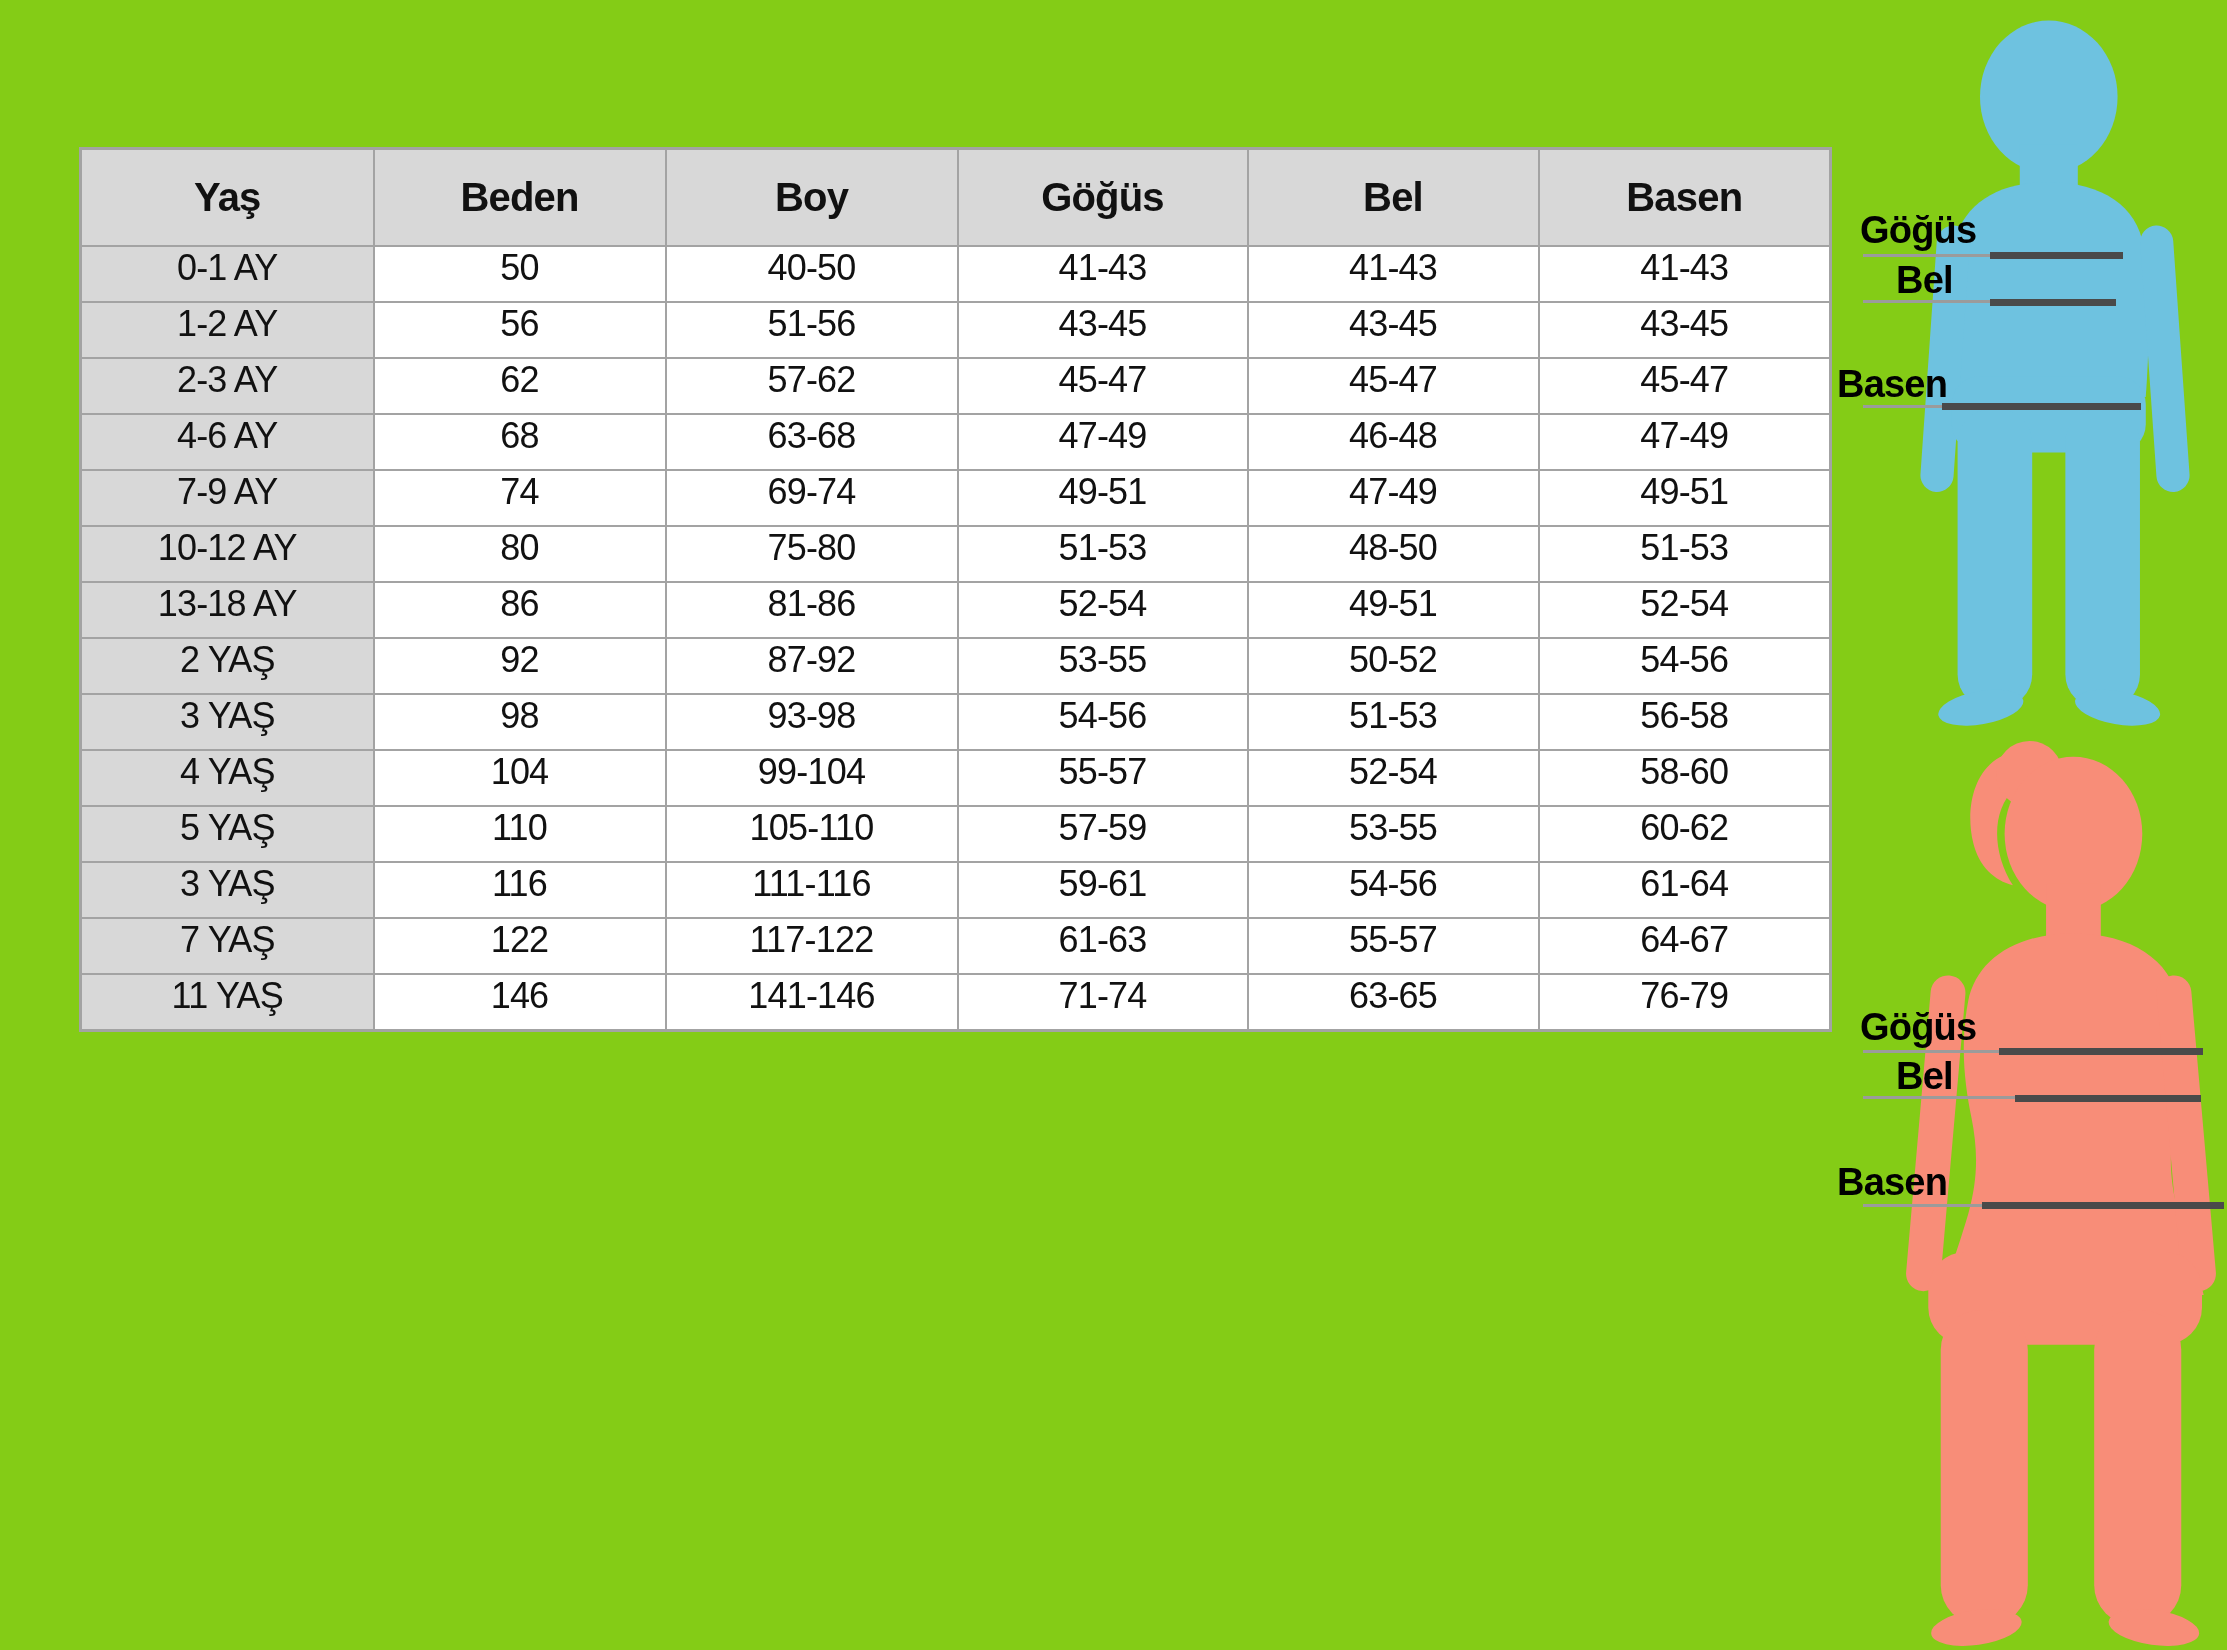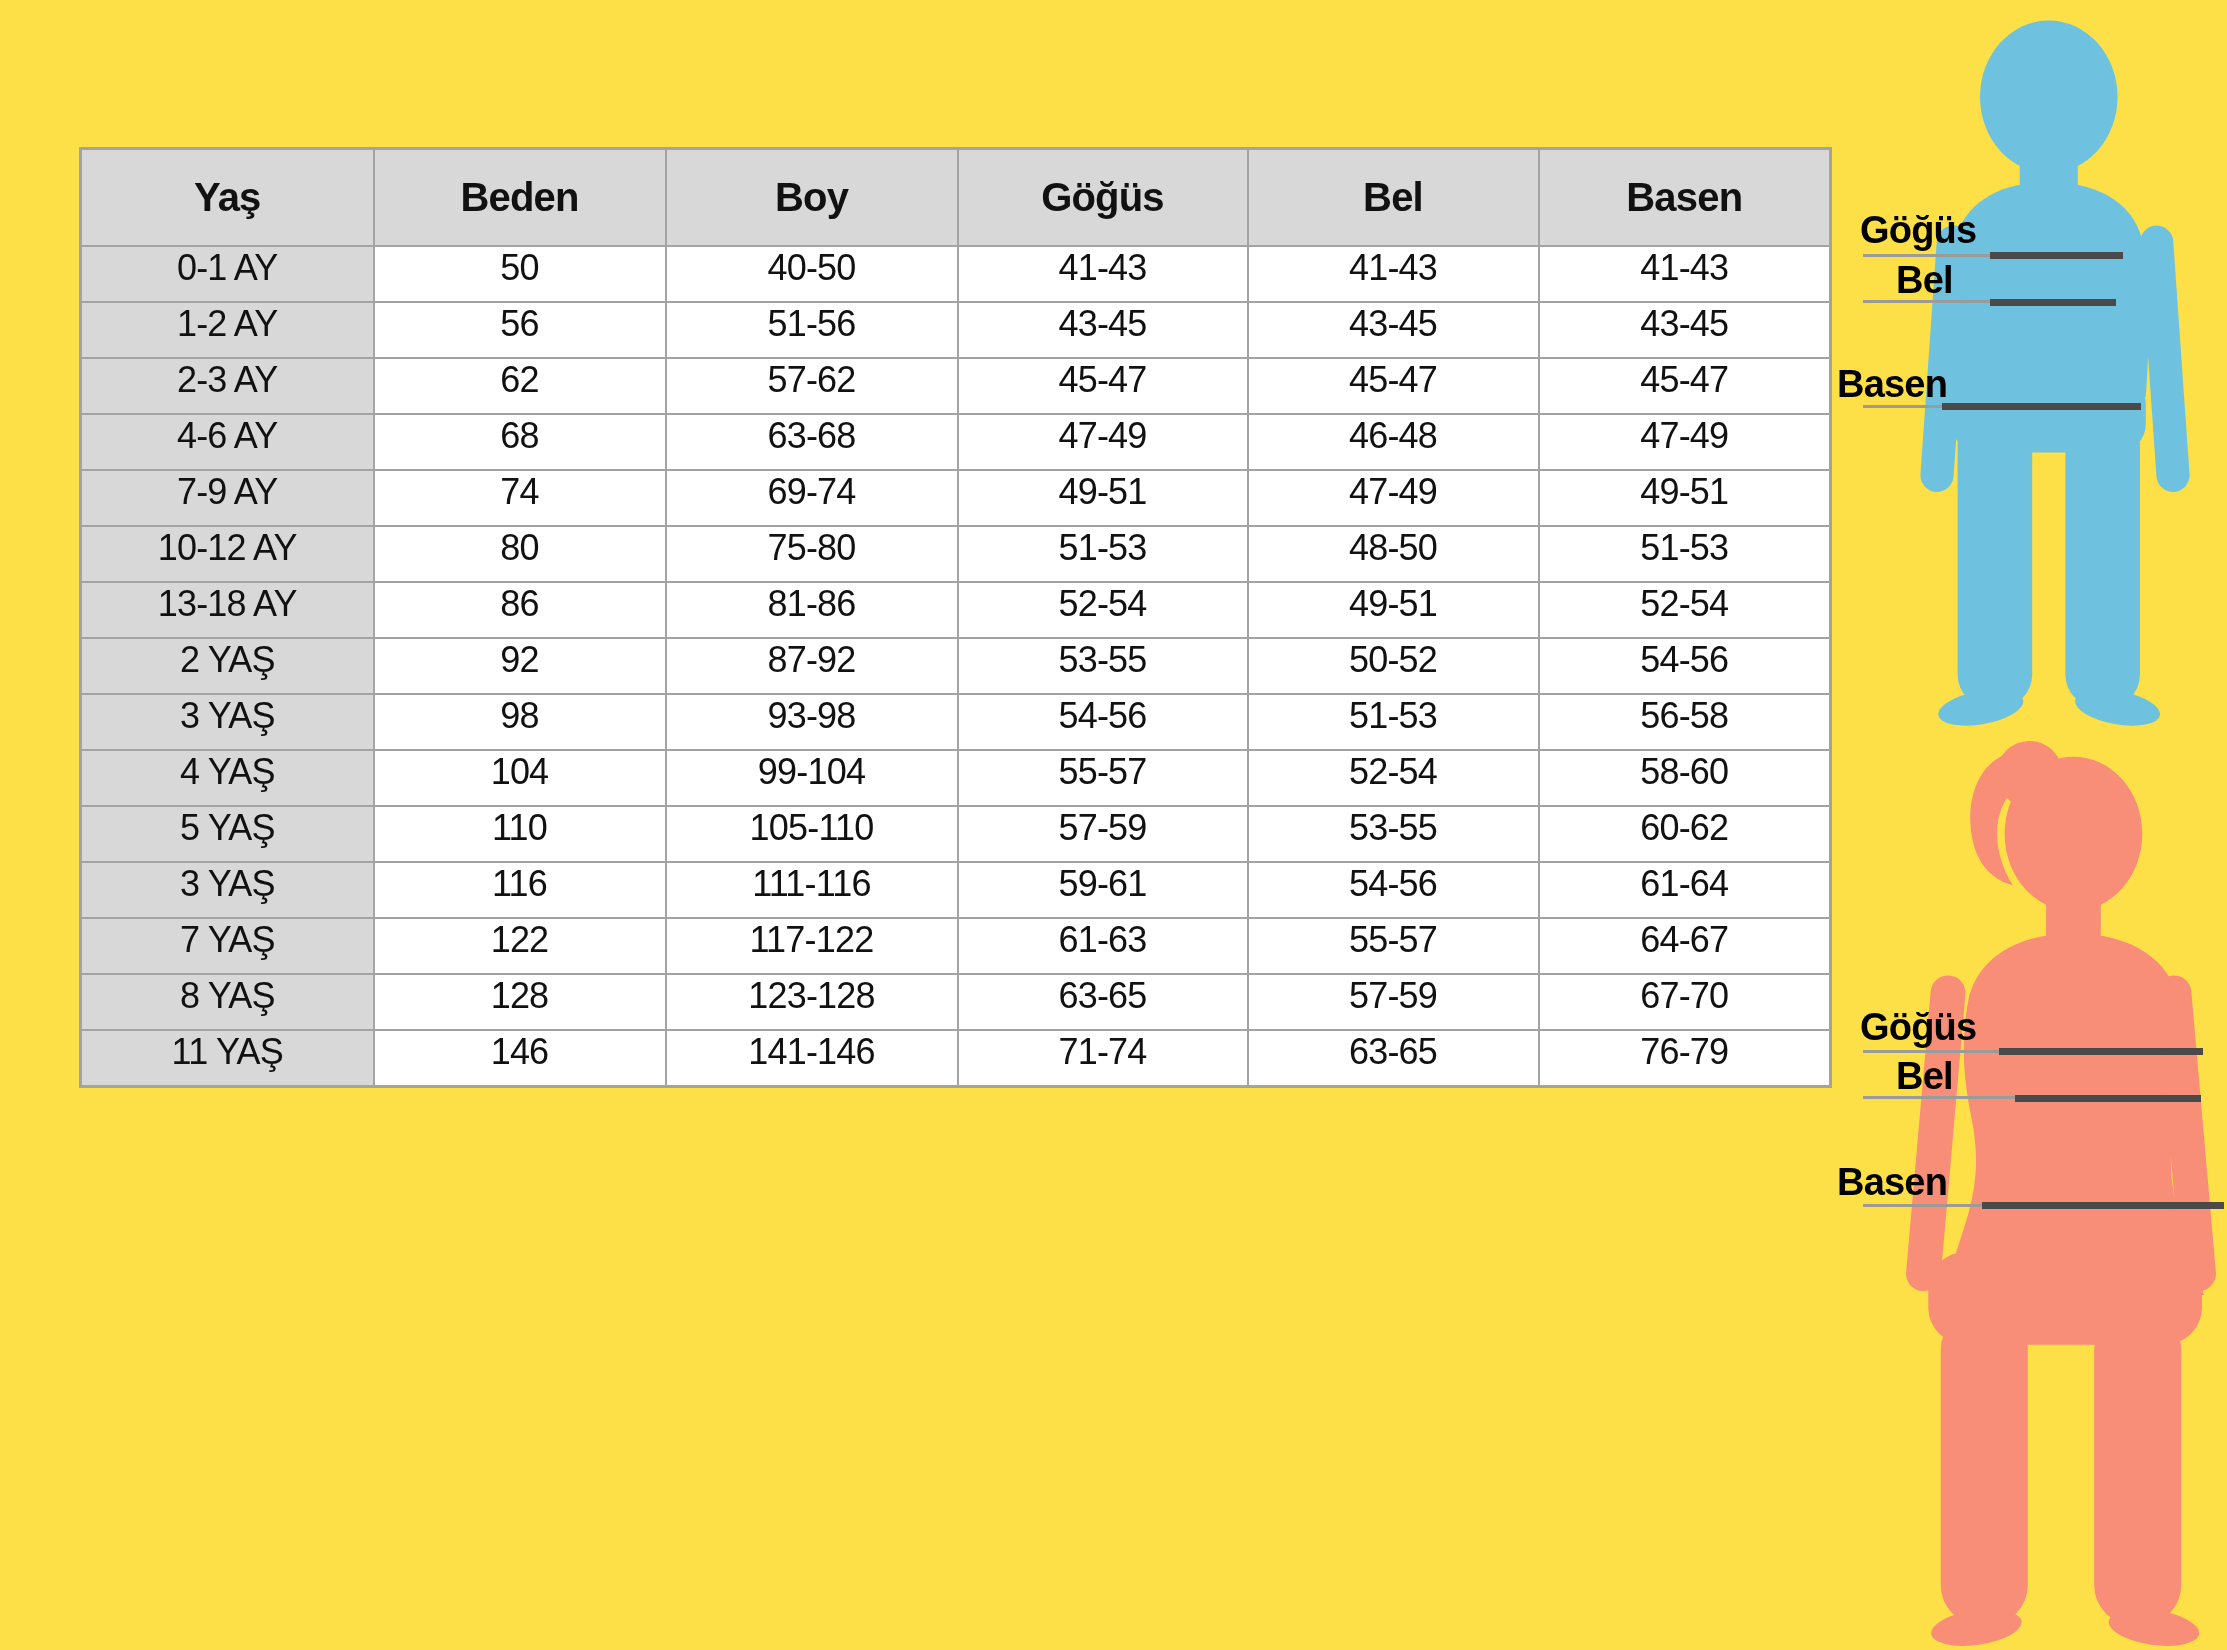--- a/index.html
+++ b/index.html
@@ -1,19 +1,19 @@
 <!DOCTYPE html>
 <html style="--header_bg: #d8d8d8; --border: #a3a3a3; --text: #111111; --line_dark: #4a4a4a; --line_light: #9b9b9b; --boy: #6ec2e0; --girl: #f88d78;font-size:13.3px"><head>
 <meta charset="utf-8">
 <style>
   html,body{margin:0;padding:0;background:#ffffff;}
   .page{
     position:relative;
     width:2227px;height:1650px;
-    background:#fde047;
+    background:#84cc16;
     font-family:"Liberation Sans", sans-serif;
     color:var(--text);
     overflow:hidden;
   }
   table.size-table{
     position:absolute;left:79px;top:147px;
     width:1750px;
     border-collapse:collapse;
     table-layout:fixed;
     border:3.3px solid var(--border);
@@ -177,28 +177,20 @@
         </tr>
         <tr>
           <td>7 YAŞ</td>
           <td>122</td>
           <td>117-122</td>
           <td>61-63</td>
           <td>55-57</td>
           <td>64-67</td>
         </tr>
         <tr>
-          <td>8 YAŞ</td>
-          <td>128</td>
-          <td>123-128</td>
-          <td>63-65</td>
-          <td>57-59</td>
-          <td>67-70</td>
-        </tr>
-        <tr>
           <td>11 YAŞ</td>
           <td>146</td>
           <td>141-146</td>
           <td>71-74</td>
           <td>63-65</td>
           <td>76-79</td>
         </tr>
       </tbody>
   </table>
 

